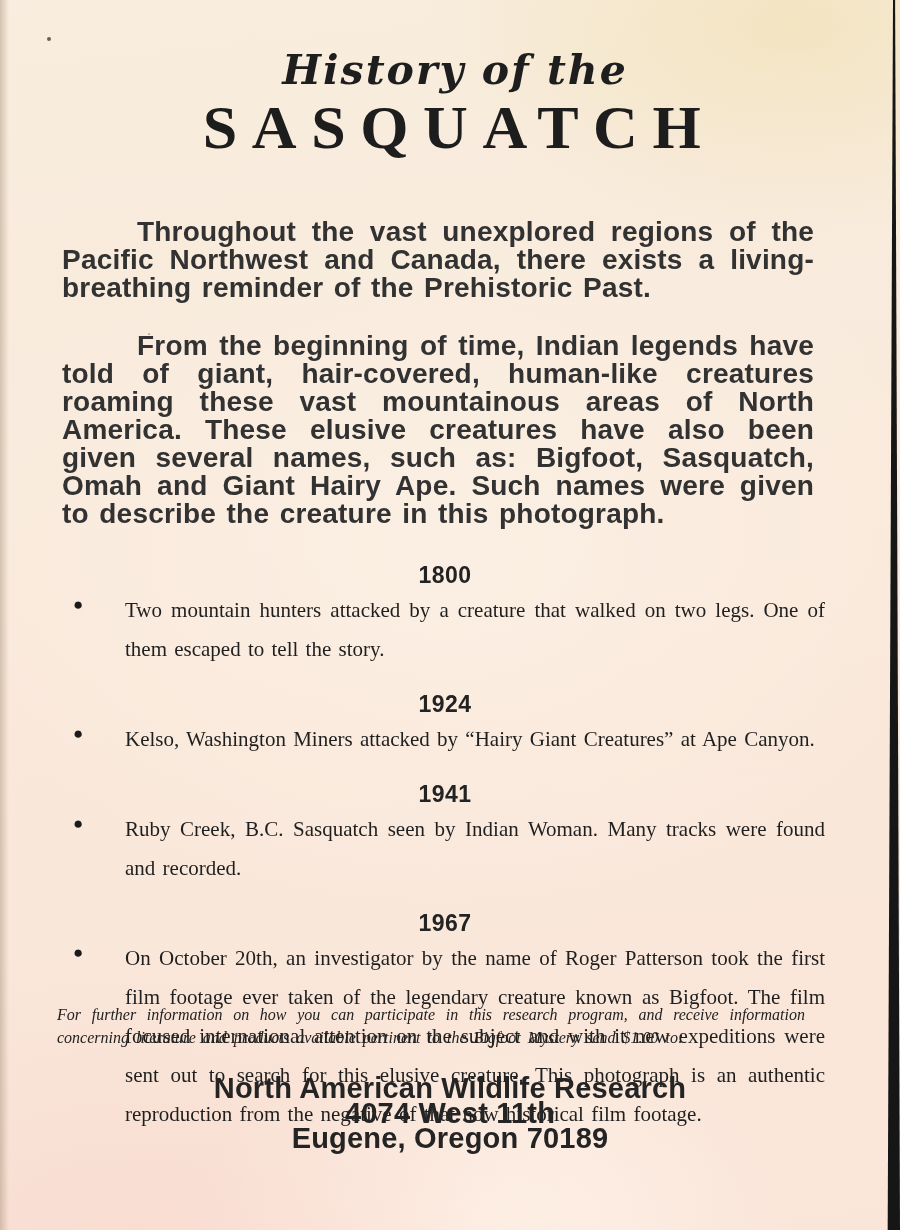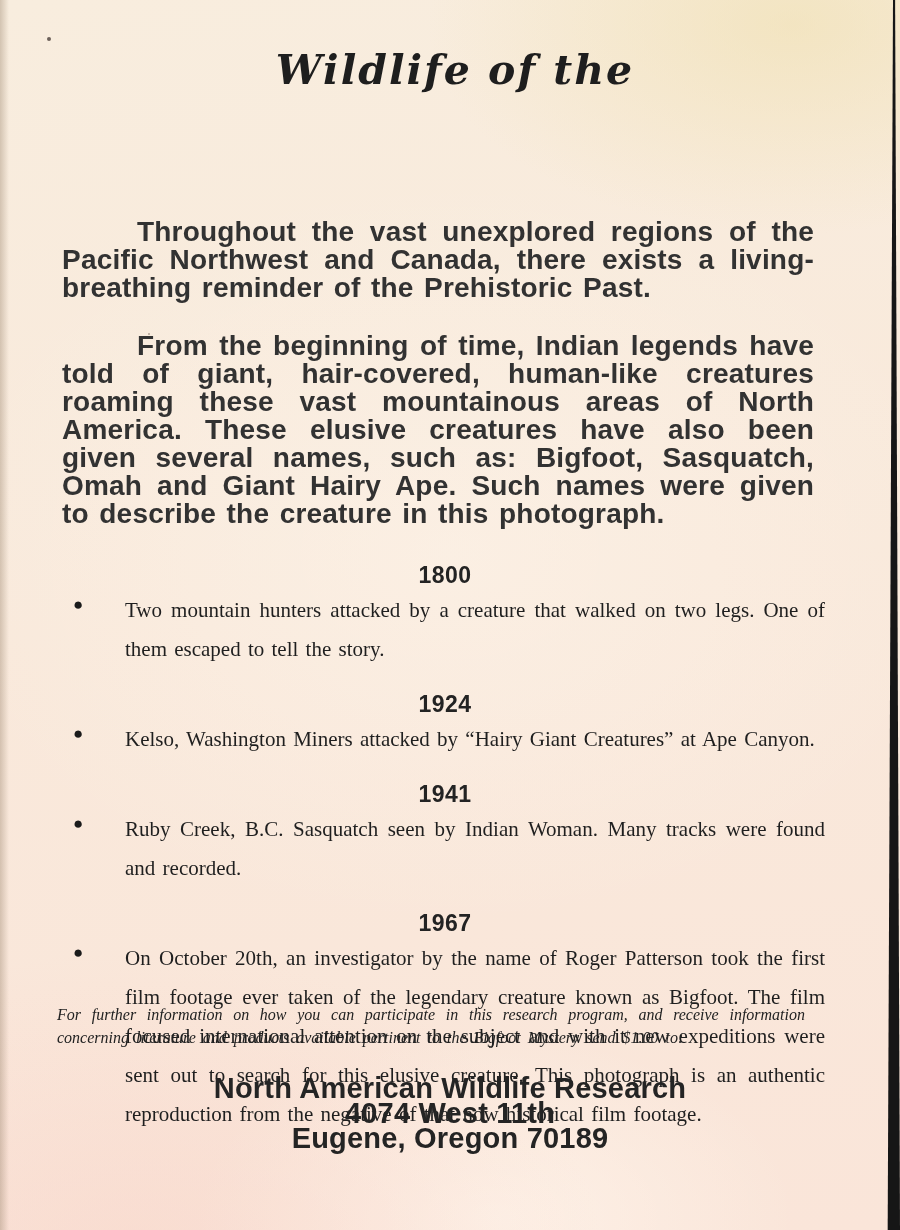--- a/index.html
+++ b/index.html
@@ -98,21 +98,22 @@
 </head>
 <body>
 
 <div class="page">
 
   <div class="edge-left"></div>
   <div class="edge-right"></div>
   <div class="speck"></div>
 
   <header class="title-block">
-    <div class="title-script">Wildlife of the</div>
+    <div class="title-script">History of the</div>
+    <div class="title-main">SASQUATCH</div>
   </header>
 
   <section class="intro">
     <p>Throughout the vast unexplored regions of the Pacific Northwest and Canada, there exists a living-breathing reminder of the Prehistoric Past.</p>
     <p>From the beginning of time, Indian legends have told of giant, hair-covered, human-like creatures roaming these vast mountainous areas of North America. These elusive creatures have also been given several names, such as: Bigfoot, Sasquatch, Omah and Giant Hairy Ape. Such names were given to describe the creature in this photograph.</p>
   </section>
 
   <section class="timeline">
 
     <h2 class="year">1800</h2>

